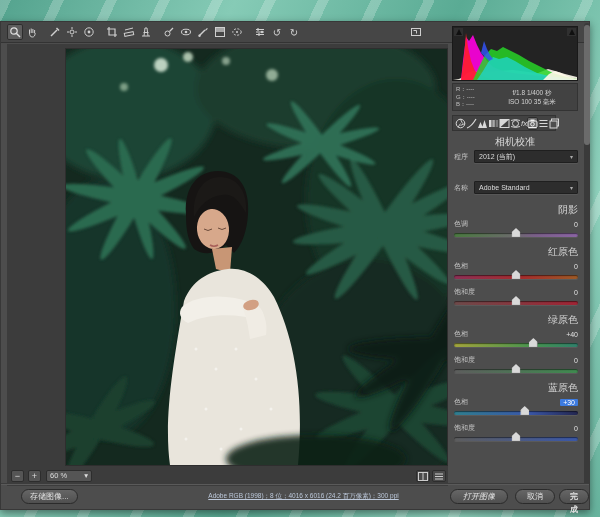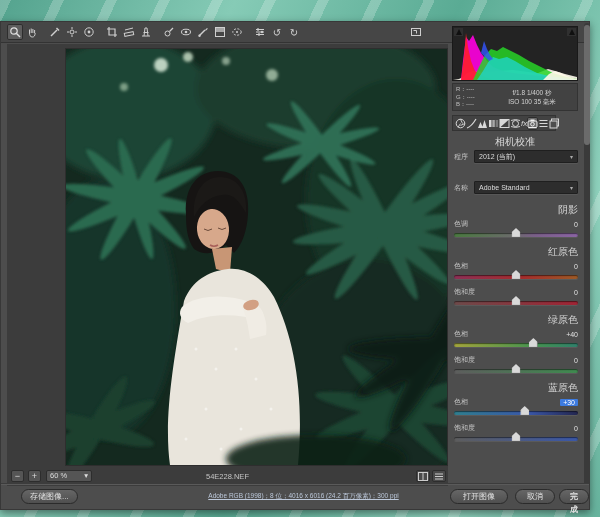--- a/index.html
+++ b/index.html
@@ -67,21 +67,21 @@
   .t-redsat   { background:linear-gradient(90deg,#6d4a4a,#a02434); }
   .t-greenhue { background:linear-gradient(90deg,#a2a43c,#45924f 65%,#2f7f6b); }
   .t-greensat { background:linear-gradient(90deg,#5d5d5d,#3f8a4f); }
   .t-bluehue  { background:linear-gradient(90deg,#2f7e8e,#3a57a8 60%,#23264f); }
   .t-bluesat  { background:linear-gradient(90deg,#5d5d5d,#3a57a8); }
   
   #footer { position:absolute; left:0; bottom:0; width:100%; height:26px; border-top:1px solid #3c3c3c; box-shadow:inset 0 1px 0 #5a5a5a; }
   .pill { position:absolute; top:5px; height:15px; background:linear-gradient(#666,#4f4f4f); border:1px solid #2b2b2b; border-radius:8px; color:#e3e3e3; font-size:8px; line-height:13px; text-align:center; padding:0 8px; }
   #save-btn { left:20px; }
   #workflow-link { position:absolute; left:160px; top:8px; width:285px; text-align:center; font-size:6.5px; color:#bcc8da; text-decoration:underline; white-space:nowrap; }
-  #open-btn { left:449px; width:58px; }
+  #open-btn { left:449px; width:58px;font-style:italic; }
   #cancel-btn { left:514px; width:40px; }
   #done-btn { left:558px; width:30px;font-weight:bold; }
 </style>
 </head>
 <body>
 
 <div id="stage">
   <div id="rays"></div>
 
 
@@ -294,21 +294,20 @@
         </svg>
       </div>
 
       <div id="imgstatus">
         <div class="zbtn">−</div>
         <div class="zbtn">+</div>
         <div id="zoomsel">
           <span>60 %</span>
           <span class="arrow">▾</span>
         </div>
-        <div id="filename">54E228.NEF</div>
         <div id="previewicons">
           <div class="pvicon">
             <svg width="10" height="9" viewBox="0 0 10 9">
                 <rect x=".5" y=".5" width="9" height="8" fill="none" stroke="#ccc"></rect>
                 <line x1="5" y1="0" x2="5" y2="9" stroke="#ccc"></line>
               </svg>
           </div>
           <div class="pvicon">
             <svg width="10" height="9" viewBox="0 0 10 9">
                 <path d="M1 2h8M1 4.5h8M1 7h8" stroke="#ccc"></path>

